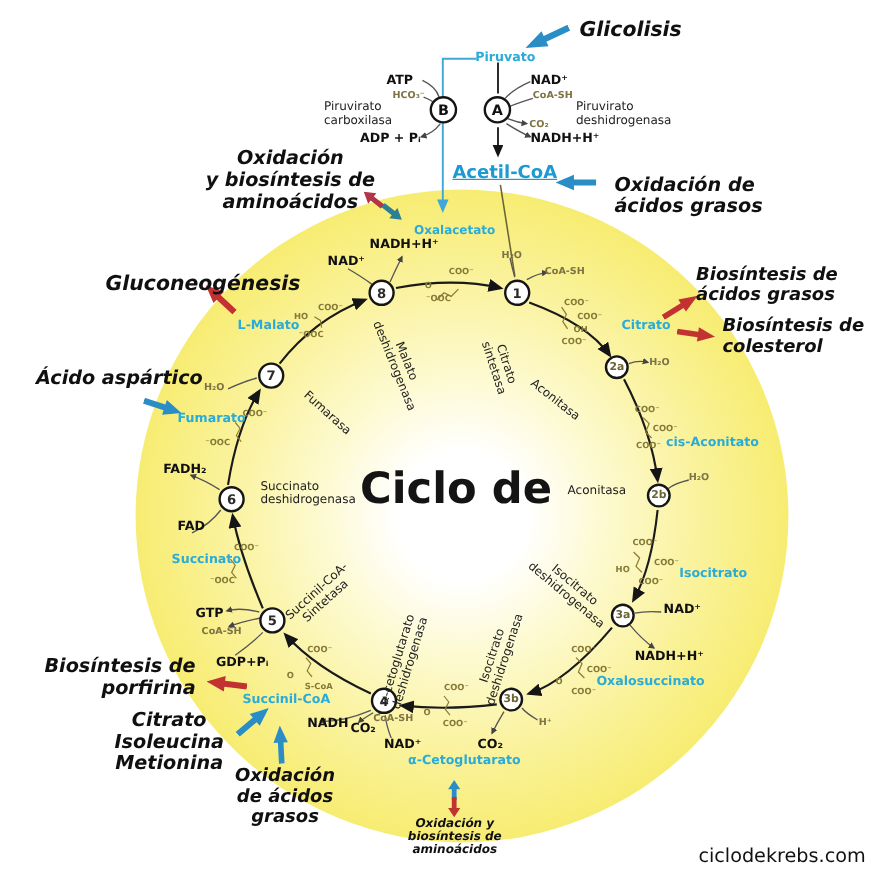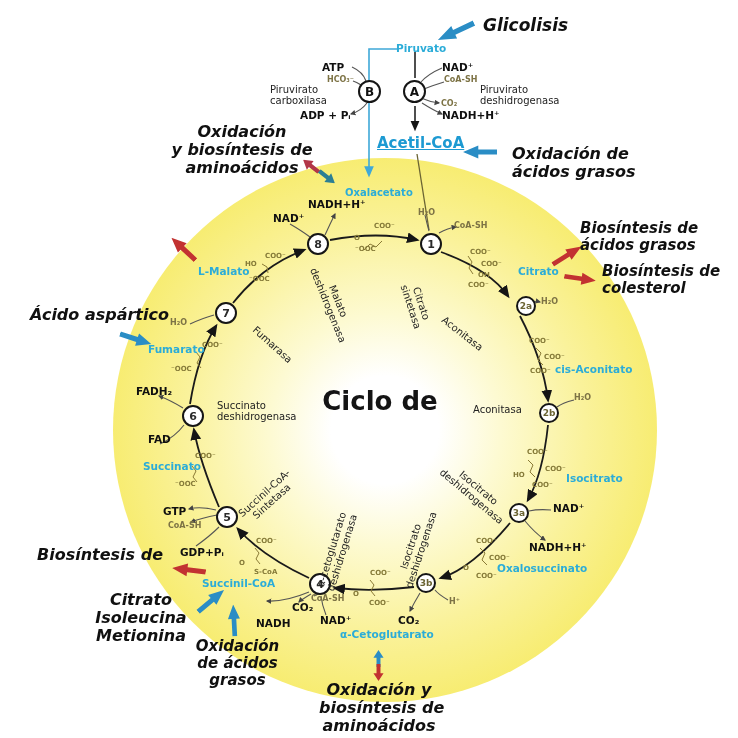--- a/index.html
+++ b/index.html
@@ -21,21 +21,21 @@
         display:flex;align-items:center;justify-content:center;font-weight:bold;color:#2b2b2b;box-sizing:border-box;}
   .node.ab{width:23px;height:23px;font-size:12px;color:#111;}
   .node.big{width:22px;height:22px;font-size:11px;}
   .node.sub{width:20px;height:20px;font-size:9px;color:#6b6433;}
   .barrow{position:absolute;clip-path:polygon(0 32%,55% 32%,55% 4%,100% 50%,55% 96%,55% 68%,0 68%);}
   .blue{background:#2a8dc5;}
   .red{background:#c23231;}
   .teal{background:#2c7f94;}
   .dred{background:#b23648;}
   .title{position:absolute;left:300px;top:385px;width:160px;text-align:center;
-         font-weight:bold;color:#141414;font-size:26px;line-height:1.25;}
+         font-weight:bold;color:#141414;font-size:36px;line-height:1.25;}
   .water{position:absolute;left:582px;top:703px;font-size:16px;color:#111;font-weight:500;}
 </style>
 </head>
 <body>
 
 <div class="stage">
 
   <div class="donut"></div>
 
   <svg class="lines" width="738" height="738" viewBox="0 0 738 738">
@@ -128,37 +128,39 @@
   <div class="barrow teal" style="left:317px;top:171px;width:20px;height:12px;transform:rotate(38deg)"></div>
   <div class="barrow blue" style="left:370px;top:653px;width:17px;height:11px;transform:rotate(-90deg)"></div>
   <div class="barrow red" style="left:370px;top:667px;width:17px;height:11px;transform:rotate(90deg)"></div>
 
   <span class="lbl anno" style="left:483px;top:16px;font-size:17px">Glicolisis</span>
   <div class="lbl anno" style="left:158px;top:123px;width:168px;text-align:center;font-size:16px">
     <div>Oxidación</div>
     <div>y biosíntesis de</div>
     <div>aminoácidos</div>
   </div>
+  <span class="lbl anno" style="left:88px;top:228px;font-size:17px">Gluconeogénesis</span>
   <div class="lbl anno" style="left:30px;top:306px;font-size:16px;text-align:right">
     <div>Ácido aspártico</div>
   </div>
   <div class="lbl anno" style="left:35px;top:546px;width:128px;text-align:right;font-size:16px">
     <div>Biosíntesis de</div>
+    <div>porfirina</div>
   </div>
   <div class="lbl anno" style="left:95px;top:591px;width:92px;text-align:center;font-size:16px">
     <div>Citrato</div>
     <div>Isoleucina</div>
     <div>Metionina</div>
   </div>
   <div class="lbl anno" style="left:190px;top:638px;width:95px;text-align:center;font-size:15px">
     <div>Oxidación</div>
     <div>de ácidos</div>
     <div>grasos</div>
   </div>
-  <div class="lbl anno" style="left:319px;top:681px;width:120px;text-align:center;font-size:16px">
+  <div class="lbl anno" style="left:319px;top:681px;width:120px;text-align:center;font-size:10px">
     <div>Oxidación y</div>
     <div>biosíntesis de</div>
     <div>aminoácidos</div>
   </div>
   <div class="lbl anno" style="left:512px;top:145px;font-size:16px;text-align:left">
     <div>Oxidación de</div>
     <div>ácidos grasos</div>
   </div>
   <div class="lbl anno" style="left:580px;top:220px;font-size:15px;text-align:left">
     <div>Biosíntesis de</div>
@@ -178,21 +180,21 @@
   <span class="lbl met" style="left:497px;top:562px">Oxalosuccinato</span>
   <span class="lbl met" style="left:340px;top:628px">α-Cetoglutarato</span>
   <span class="lbl met" style="left:202px;top:577px">Succinil-CoA</span>
   <span class="lbl met" style="left:143px;top:460px">Succinato</span>
   <span class="lbl met" style="left:148px;top:343px">Fumarato</span>
   <span class="lbl met" style="left:198px;top:265px">L-Malato</span>
 
   <div class="node ab" style="left:358px;top:80px">B</div>
   <div class="node ab" style="left:403px;top:80px">A</div>
   <div class="node big" style="left:420px;top:233px">1</div>
-  <div class="node sub" style="left:516px;top:296px">2a</div>
+  <div class="node sub" style="left:504px;top:296px">2a</div>
   <div class="node sub" style="left:539px;top:403px">2b</div>
   <div class="node sub" style="left:509px;top:503px">3a</div>
   <div class="node sub" style="left:416px;top:573px">3b</div>
   <div class="node big" style="left:309px;top:573px">4</div>
   <div class="node big" style="left:216px;top:506px">5</div>
   <div class="node big" style="left:182px;top:405px">6</div>
   <div class="node big" style="left:215px;top:302px">7</div>
   <div class="node big" style="left:307px;top:233px">8</div>
 
   <div class="enzblk" style="left:270px;top:84px;text-align:left">
@@ -243,21 +245,21 @@
   <span class="lbl sm" style="left:441px;top:99px">CO₂</span>
   <span class="lbl cof" style="left:442px;top:109px">NADH+H⁺</span>
   <span class="lbl sm" style="left:418px;top:208px">H₂O</span>
   <span class="lbl sm" style="left:454px;top:221px">CoA-SH</span>
   <span class="lbl sm" style="left:541px;top:297px">H₂O</span>
   <span class="lbl sm" style="left:574px;top:393px">H₂O</span>
   <span class="lbl cof" style="left:553px;top:502px">NAD⁺</span>
   <span class="lbl cof" style="left:529px;top:541px">NADH+H⁺</span>
   <span class="lbl sm" style="left:449px;top:597px">H⁺</span>
   <span class="lbl cof" style="left:398px;top:614px">CO₂</span>
-  <span class="lbl cof" style="left:256px;top:617px">NADH</span>
+  <span class="lbl cof" style="left:256px;top:597px">NADH</span>
   <span class="lbl cof" style="left:292px;top:601px">CO₂</span>
   <span class="lbl sm" style="left:311px;top:594px">CoA-SH</span>
   <span class="lbl cof" style="left:320px;top:614px">NAD⁺</span>
   <span class="lbl cof" style="left:163px;top:505px">GTP</span>
   <span class="lbl sm" style="left:168px;top:521px">CoA-SH</span>
   <span class="lbl cof" style="left:180px;top:546px">GDP+Pᵢ</span>
   <span class="lbl cof" style="left:136px;top:385px">FADH₂</span>
   <span class="lbl cof" style="left:148px;top:433px">FAD</span>
   <span class="lbl sm" style="left:170px;top:318px">H₂O</span>
   <span class="lbl cof" style="left:273px;top:212px">NAD⁺</span>
@@ -288,14 +290,15 @@
   <span class="lbl chem" style="left:239px;top:559px">O</span>
   <span class="lbl chem" style="left:254px;top:568px">S-CoA</span>
   <span class="lbl chem" style="left:195px;top:452px">COO⁻</span>
   <span class="lbl chem" style="left:175px;top:480px">⁻OOC</span>
   <span class="lbl chem" style="left:202px;top:341px">COO⁻</span>
   <span class="lbl chem" style="left:171px;top:365px">⁻OOC</span>
   <span class="lbl chem" style="left:245px;top:260px">HO</span>
   <span class="lbl chem" style="left:265px;top:252px">COO⁻</span>
   <span class="lbl chem" style="left:249px;top:275px">⁻OOC</span>
 
+  <span class="water">ciclodekrebs.com</span>
 
 </div>
 
 </body></html>

